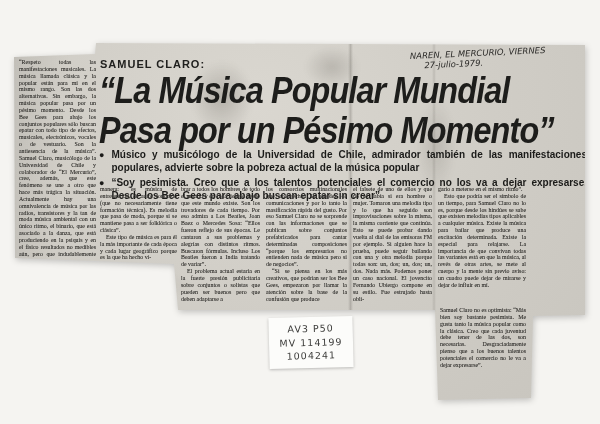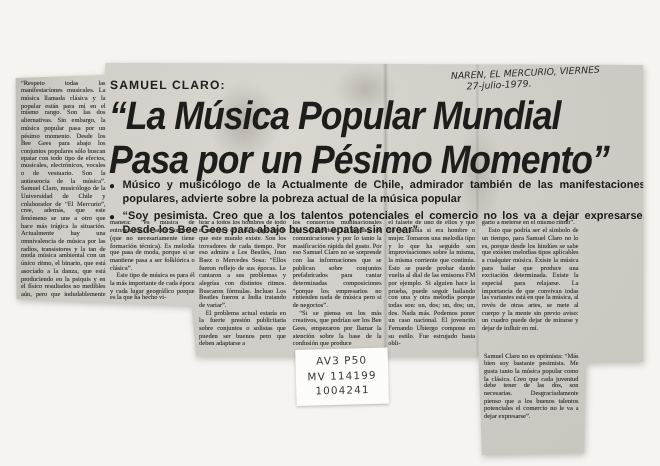--- a/index.html
+++ b/index.html
@@ -9,21 +9,20 @@
     font-family:"Liberation Sans",sans-serif;
   }
   .clip-wrap{position:absolute;inset:0;filter:drop-shadow(1px 2px 3px rgba(0,0,0,.22));}
   .clipping{
     position:absolute;left:12px;top:40px;width:578px;height:362px;
     background:
       linear-gradient(95deg, rgba(0,0,0,.07), rgba(0,0,0,0) 10%),
       radial-gradient(ellipse at 42% 18%, #dad7d0 0%, #cfccc5 55%, #c8c5be 100%);
     clip-path:polygon(2px 17px,83px 14px,84px 3px,573px 5px,573px 275px,521px 276px,
                       519px 358px,426px 360px,423px 270px,166px 270px,162px 224px,3px 218px);
-    margin-top:14px;
   }
   .crease{position:absolute;top:0;pointer-events:none;}
   .crease.c1{left:336px;width:5px;height:270px;background:linear-gradient(90deg,transparent,rgba(55,50,45,.20),transparent);}
   .crease.c2{left:420px;width:4px;height:272px;background:linear-gradient(90deg,transparent,rgba(55,50,45,.13),transparent);}
   .smudge{position:absolute;pointer-events:none;filter:blur(2px);}
   .smudge.s1{left:178px;top:20px;width:64px;height:74px;background:radial-gradient(ellipse,rgba(70,65,58,.25),transparent 70%);}
   .smudge.s2{left:292px;top:6px;width:56px;height:42px;background:radial-gradient(ellipse,rgba(70,65,58,.20),transparent 70%);}
   .smudge.s3{left:404px;top:58px;width:40px;height:96px;background:radial-gradient(ellipse,rgba(70,65,58,.16),transparent 70%);}
   .smudge.s4{left:60px;top:230px;width:120px;height:30px;background:radial-gradient(ellipse,rgba(70,65,58,.12),transparent 70%);}
 
@@ -99,21 +98,21 @@
     </div>
 
     <div class="annotation">
       <div class="l1">NAREN, EL MERCURIO, VIERNES</div>
       <div class="l2">27-julio-1979.</div>
     </div>
 
     <div class="bullets">
       <div class="bullet-item">
         <span class="bullet-dot">●</span>
-        <span class="bullet-text">Músico y musicólogo de la Actualmente de Chile, admirador también de las manifestaciones populares, advierte sobre la pobreza actual de la música popular</span>
+        <span class="bullet-text">Músico y musicólogo de la Universidad de Chile, admirador también de las manifestaciones populares, advierte sobre la pobreza actual de la música popular</span>
       </div>
       <div class="bullet-item">
         <span class="bullet-dot">●</span>
         <span class="bullet-text">“Soy pesimista. Creo que a los talentos potenciales el comercio no los va a dejar expresarse. Desde los Bee Gees para abajo buscan epatar sin crear”</span>
       </div>
     </div>
 
     <div class="bcol col0">
         <p>manera: “es música de entretención, de autor conocido (que no necesariamente tiene formación técnica). Es melodía que pasa de moda, porque si se mantiene pasa a ser folklórica o clásica”.</p>
         <p>Este tipo de música es para él la más importante de cada época y cada lugar geográfico porque es la que ha hecho vi-</p>

